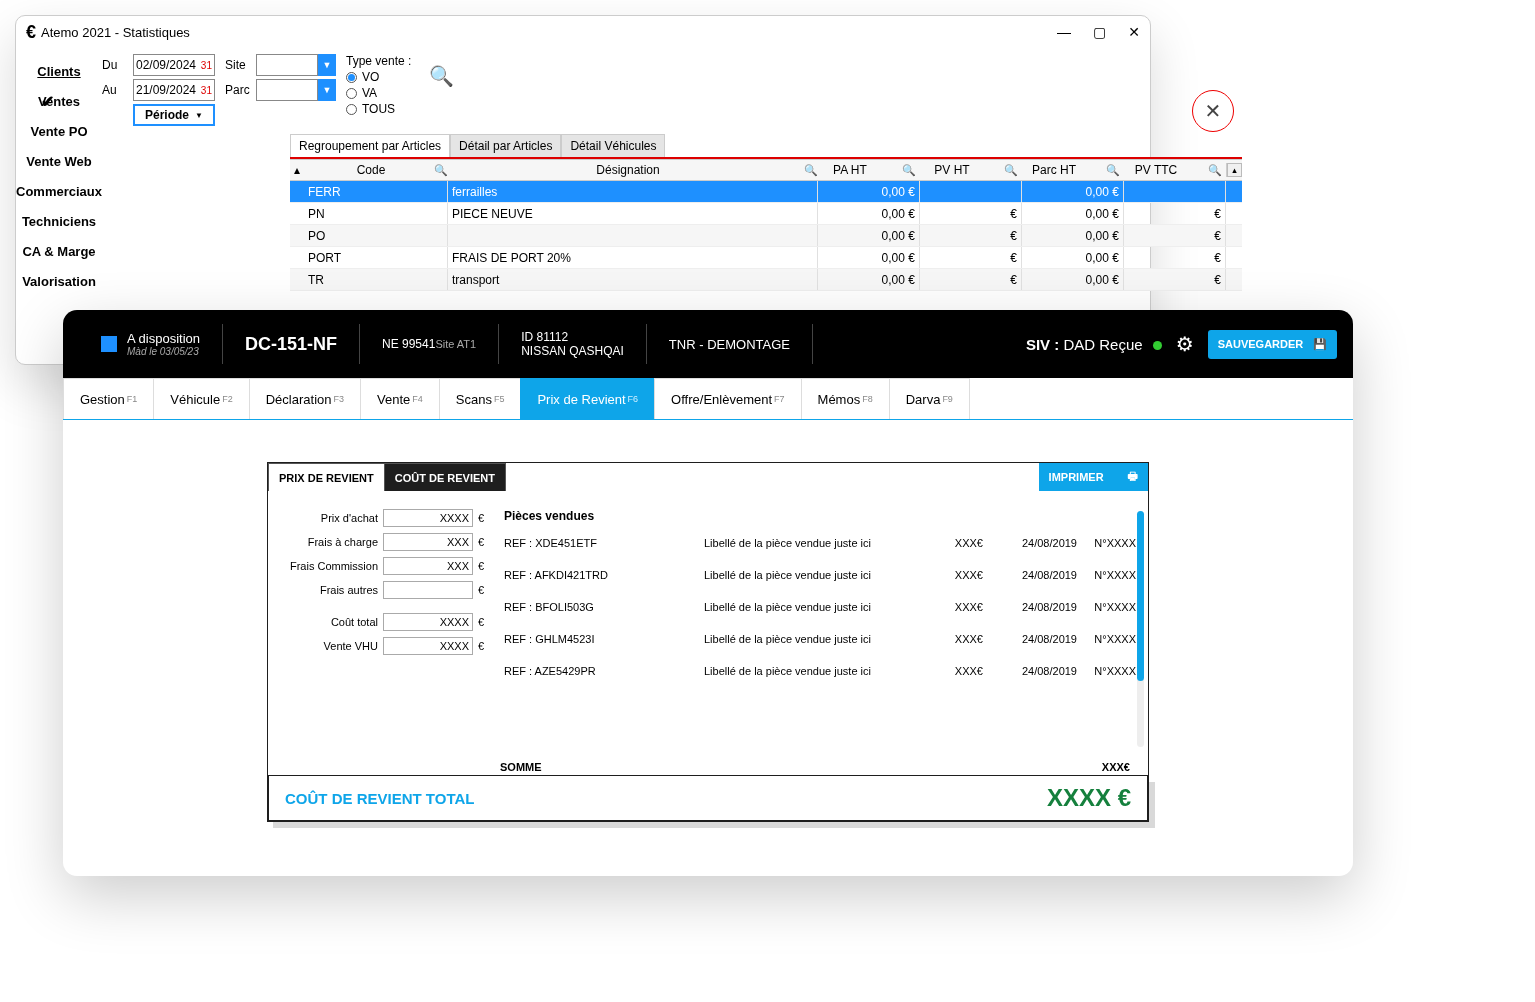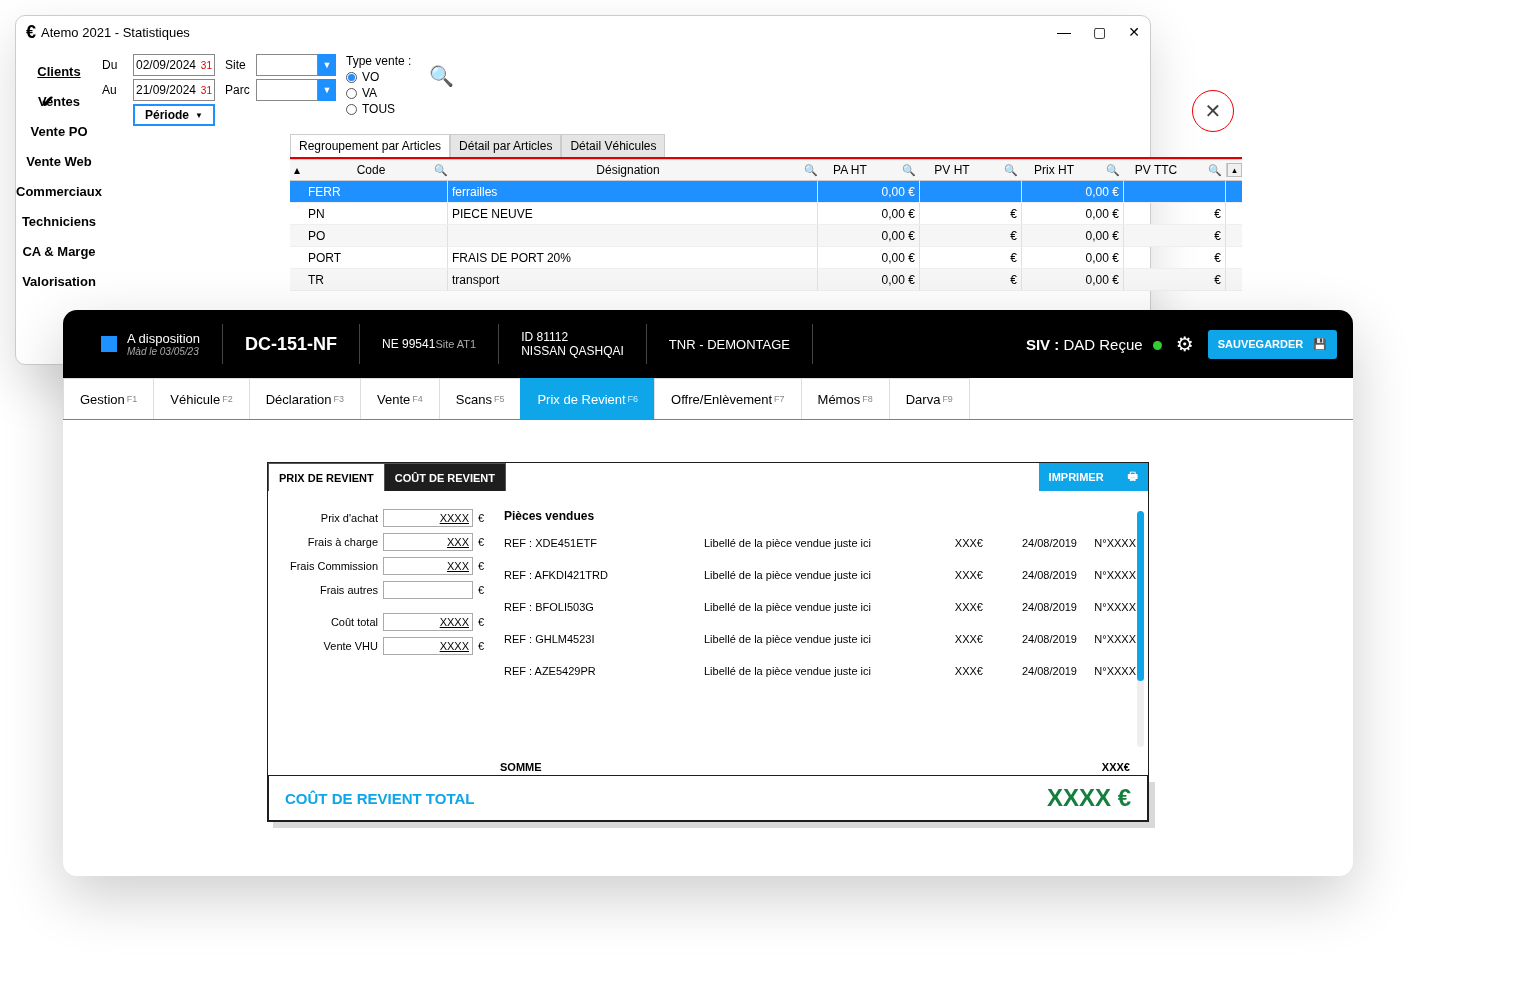--- a/index.html
+++ b/index.html
@@ -96,21 +96,21 @@
   .panel { width: 882px; border: 1px solid #1e1e1e; position: relative; }
   .panel-tabs { display: flex; height: 28px; font-size: 11px; font-weight: bold; }
   .ptab { padding: 0 10px; display: flex; align-items: center; border: 1px solid #555; border-bottom: none; margin-right: -1px; }
   .ptab.active { background: #1e1e1e; color: #fff; }
   .imprimer-btn { margin-left: auto; background: #0ea5e9; color: #fff; font-size: 11px; font-weight: bold; display: flex; align-items: center; padding: 0 10px; gap: 24px; }
 
   .panel-body { display: flex; padding: 18px 12px 0 12px; height: 268px; position: relative; }
   .left-form { width: 208px; font-size: 11px; }
   .frow { display: flex; align-items: center; justify-content: flex-end; gap: 5px; margin-bottom: 6px; }
   .frow label { text-align: right; }
-  .frow input { width: 90px; height: 18px; border: 1px solid #aaa; text-align: right; font-size: 11px; padding-right: 3px; text-decoration: underline; }
+  .frow input { width: 90px; height: 18px; border: 1px solid #aaa; text-align: right; font-size: 11px; padding-right: 3px; }
   .frow .eur { width: 10px; }
 
   .pieces { flex: 1; padding-left: 16px; font-size: 11px; }
   .pieces h4 { font-size: 12px; margin-bottom: 14px; }
   .prow { display: flex; margin-bottom: 20px; }
   .pref { width: 200px; }
   .plib { width: 225px; }
   .pprice { width: 54px; text-align: right; }
   .pdate { width: 94px; text-align: right; }
   .pnum { flex: 1; text-align: right; }
@@ -247,21 +247,21 @@
             </div>
           <div class="col-num" style="display:flex;">
               <span class="lbl">PA HT</span>
               <span class="srch">🔍</span>
             </div>
           <div class="col-num" style="display:flex;">
               <span class="lbl">PV HT</span>
               <span class="srch">🔍</span>
             </div>
           <div class="col-num" style="display:flex;">
-              <span class="lbl">Prix HT</span>
+              <span class="lbl">Parc HT</span>
               <span class="srch">🔍</span>
             </div>
           <div class="col-num" style="display:flex;">
               <span class="lbl">PV TTC</span>
               <span class="srch">🔍</span>
             </div>
           <div class="scroll-col">
               <div class="up">▴</div>
             </div>
         </div>

